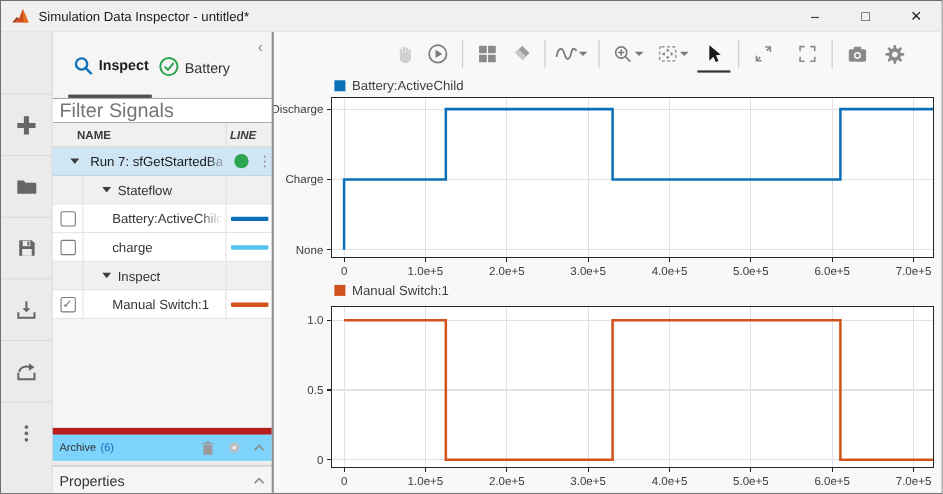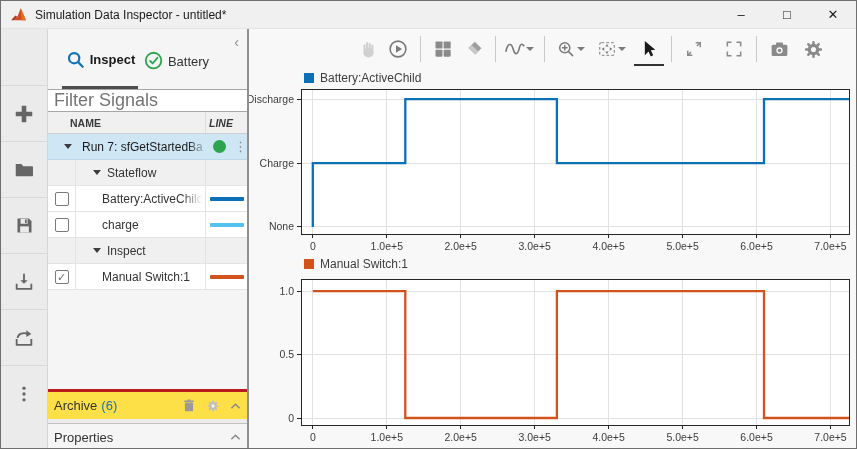--- a/index.html
+++ b/index.html
@@ -51,21 +51,21 @@
   .checkbox { width:14px; height:14px; background:#fff; border:1px solid #7a7a7a; border-radius:2px; font-size:11px; line-height:12px; text-align:center; color:#6e6e6e; }
   .name-cell { flex:1; display:flex; align-items:center; overflow:hidden; white-space:nowrap; }
   .row.group .name-cell { padding-left:11px; }
   .row.signal .name-cell { padding-left:26px; }
   .line-cell { width:42px; height:100%; border-left:1px solid #e3e3e3; display:flex; align-items:center; justify-content:center; flex:none; }
   .swatch { width:34px; height:4px; border-radius:1px; }
   .expander { width:0; height:0; border-left:4px solid transparent; border-right:4px solid transparent; border-top:5px solid #3c3c3c; margin:0 6px 0 6px; flex:none; }
   .fade { -webkit-mask-image:linear-gradient(90deg,#000 82%,transparent 98%); mask-image:linear-gradient(90deg,#000 82%,transparent 98%); }
 
   .panel-fill { flex:1; background:#f5f5f5; }
-  .archive-row { height:30px; border-top:3px solid #b91c1c; background:#fde047; display:flex; align-items:center; padding:0 6px; font-size:13px; }
+  .archive-row { height:30px; border-top:6px solid #b91c1c; background:#7dd3fc; display:flex; align-items:center; padding:0 6px; font-size:10px; }
   .archive-row .a-label { color:#333; }
   .archive-row .a-count { color:#1372b8; margin-left:4px; }
   .archive-icons { margin-left:auto; display:flex; align-items:center; gap:10px; }
   .panel-gap { height:4px; background:#ececec; }
   .props-row { height:27px; border-top:1px solid #c0c0c0; background:#f5f5f5; display:flex; align-items:center; padding:0 6px; font-size:13px; color:#333; }
   .props-row .chev { margin-left:auto; }
 
   
   .plot-area { flex:1; position:relative; background:#f8f8f8; overflow:hidden; }
   .plot-toolbar { position:absolute; top:0; left:0; right:0; height:40px; display:flex; align-items:center; padding-left:104px; }

